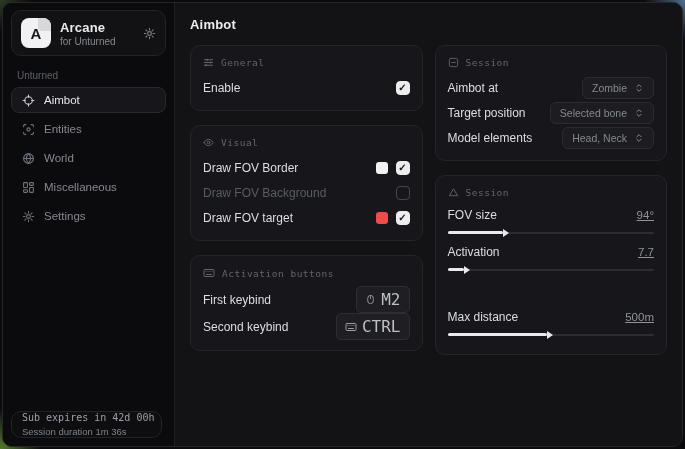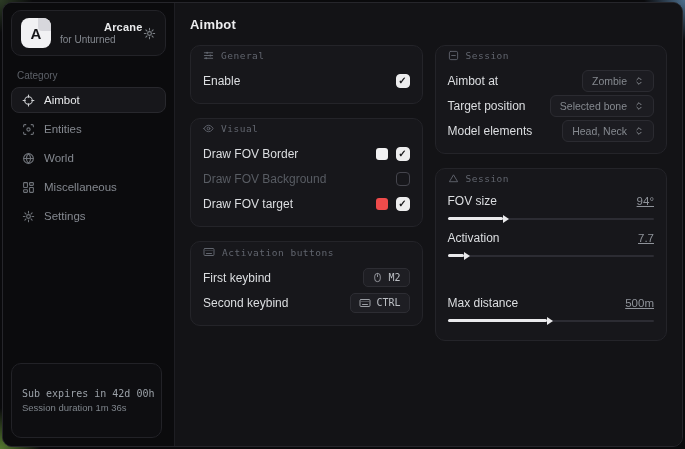--- a/index.html
+++ b/index.html
@@ -25,66 +25,66 @@
     margin:7px 8px 0 8px; padding:7px 9px; border:1px solid #232328; border-radius:10px;
     background:#121215; display:flex; align-items:center; gap:9px;
   }
   .logo {
     position:relative; width:30px; height:30px; border-radius:8px; background:#f1f1f3;
     display:flex; align-items:center; justify-content:center; overflow:hidden; flex:0 0 30px;
   }
   .logo-fold { position:absolute; top:0; right:0; width:13px; height:13px; background:#d7d7dc; border-bottom-left-radius:4px; }
   .logo-letter { position:relative; font-weight:bold; font-size:15px; color:#17171a; }
   .app-titles { flex:1; min-width:0; }
-  .app-name { font-size:11px; font-weight:bold; color:#e9eaec; letter-spacing:.2px;margin-left:44px; }
+  .app-name { font-size:13px; font-weight:bold; color:#e9eaec; letter-spacing:.2px; }
   .app-sub  { font-size:10px; color:#84888f; margin-top:1px; }
   .app-gear { color:#7c8086; display:flex; }
   .category-label { font-size:10px; color:#5d6168; margin:14px 14px 6px 14px; }
   .nav { display:flex; flex-direction:column; gap:3px; padding:0 8px; }
   .nav-item {
     display:flex; align-items:center; gap:9px; height:26px; padding:0 10px;
     border-radius:8px; border:1px solid transparent; color:#84888f; cursor:pointer; font-size:11.5px;
   }
   .nav-item .icon { color:#6f7379; display:flex; }
   .nav-item.selected { background:#17171b; border-color:#28282d; color:#e7e8ea; }
   .nav-item.selected .icon { color:#cfd1d4; }
   .sidebar-spacer { flex:1; }
   .sub-card {
-    margin:0 12px 8px 8px; padding:24px 10px; border:1px solid #222227; border-radius:10px;
+    margin:0 12px 8px 8px; padding:0 10px; border:1px solid #222227; border-radius:10px;
     background:#0e0e11;
   }
   .sub-line1 { font-family:"DejaVu Sans Mono", monospace; font-size:10px; color:#9ba1a8; white-space:nowrap; }
   .sub-line2 { font-size:9.5px; color:#7e848b; margin-top:3px; white-space:nowrap; }
   
   .main { flex:1; background:#131316; padding:14px 15px 12px 15px; overflow:hidden; }
   .page-title { font-size:13px; font-weight:bold; color:#ededef; letter-spacing:.2px; }
   .columns { display:flex; gap:12px; margin-top:13px; align-items:flex-start; }
   .col { flex:1; display:flex; flex-direction:column; gap:14px; min-width:0; }
   .card {
-    background:#17171b; border:1px solid #242429; border-radius:10px; padding:2px 12px 10px 12px;
+    background:#17171b; border:1px solid #242429; border-radius:10px; padding:9px 12px 10px 12px;
   }
   .card-header {
     display:flex; align-items:center; gap:7px; color:#61656e;
     font-family:"DejaVu Sans Mono", monospace; font-size:9.5px; letter-spacing:.5px; margin:2px 0 7px 0;
   }
   .card-header .icon { display:flex; color:#61656e; }
   .row { display:flex; align-items:center; justify-content:space-between; min-height:25px; gap:4px; }
   .row-label { font-size:12px; color:#dcdee1; white-space:nowrap; }
   .row-label.dim { color:#585c63; }
   .row-controls { display:flex; align-items:center; gap:8px; }
   .checkbox {
     width:14px; height:14px; border-radius:4px; border:1.5px solid #45454d;
     display:flex; align-items:center; justify-content:center; cursor:pointer;
   }
   .checkbox.checked { background:#ededee; border-color:#ededee; }
   .checkbox.checked::after { content:"✓"; font-size:10px; font-weight:bold; color:#141417; line-height:1; }
   .swatch { width:12px; height:12px; border-radius:3px; cursor:pointer; }
   .key-pill {
     display:flex; align-items:center; gap:5px; background:#1e1e23; border:1px solid #2d2d33;
-    border-radius:5px; padding:3px 8px; color:#bcbfc4; font-size:10px;
+    border-radius:5px; padding:3px 8px; color:#bcbfc4; font-size:16px;
     font-family:"DejaVu Sans Mono", monospace; cursor:pointer;
   }
   .key-pill .icon { display:flex; color:#9a9da3; }
   .select-pill {
     display:flex; align-items:center; gap:7px; background:#1c1c21; border:1px solid #2b2b31;
     border-radius:6px; padding:4px 9px; color:#85898f; font-size:10.5px; cursor:pointer;
     font-family:"Liberation Sans", sans-serif;
     text-align:center;
   }
   .select-pill .icon { display:flex; color:#85898f; }
@@ -116,21 +116,21 @@
         <div class="app-sub">for Unturned</div>
       </div>
       <span class="app-gear">
         <svg width="13" height="13" viewBox="0 0 24 24" fill="none" stroke="currentColor" stroke-width="2" stroke-linecap="round">
           <circle cx="12" cy="12" r="3.5"></circle>
           <path d="M12 2.5v3M12 18.5v3M2.5 12h3M18.5 12h3M5.3 5.3l2.1 2.1M16.6 16.6l2.1 2.1M18.7 5.3l-2.1 2.1M7.4 16.6l-2.1 2.1"></path>
         </svg>
       </span>
     </div>
 
-    <div class="category-label">Category</div>
+    <div class="category-label">Unturned</div>
 
     <div class="nav">
       <div class="nav-item selected">
         <span class="icon">
           <svg width="13" height="13" viewBox="0 0 24 24" fill="none" stroke="currentColor" stroke-width="2" stroke-linecap="round">
             <circle cx="12" cy="12" r="7"></circle>
                 <path d="M12 2v4M12 18v4M2 12h4M18 12h4"></path>
           </svg>
         </span>
         <span class="nav-label">Aimbot</span>

